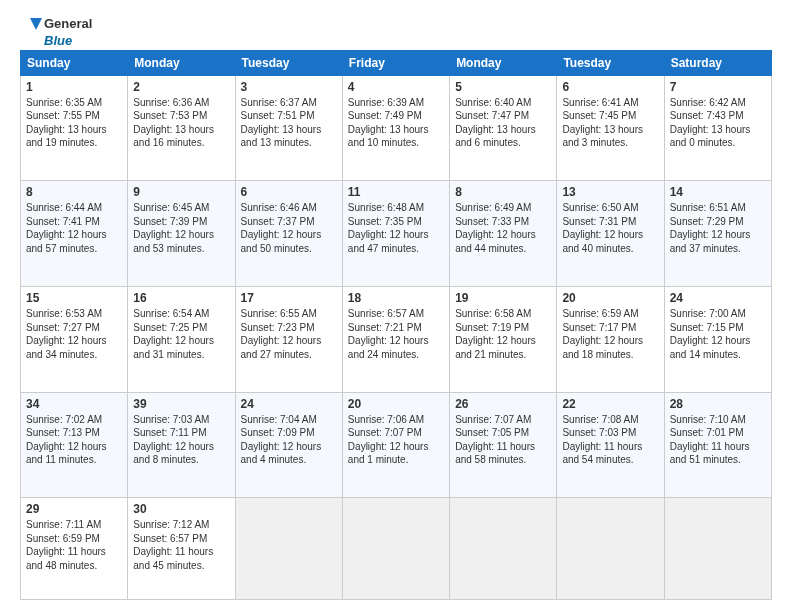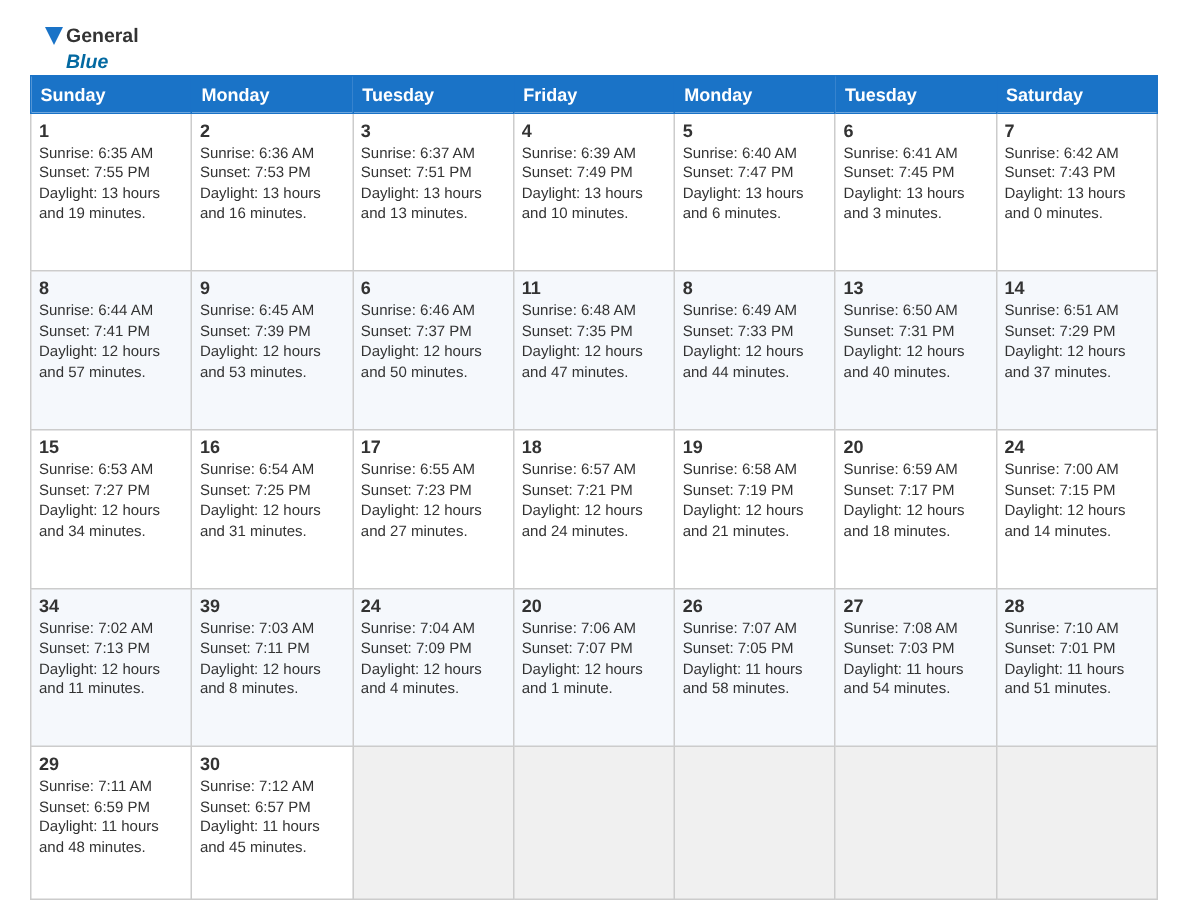--- a/index.html
+++ b/index.html
@@ -331,21 +331,21 @@
       </td>
           <td>
         <span class="day-num">26</span>
         <div class="day-info">
           Sunrise: 7:07 AM<br>
           Sunset: 7:05 PM<br>
           Daylight: 11 hours and 58 minutes.
         </div>
       </td>
           <td>
-        <span class="day-num">27</span>
+        <span class="day-num">22</span>
         <div class="day-info">
           Sunrise: 7:08 AM<br>
           Sunset: 7:03 PM<br>
           Daylight: 11 hours and 54 minutes.
         </div>
       </td>
           <td>
         <span class="day-num">28</span>
         <div class="day-info">
           Sunrise: 7:10 AM<br>

